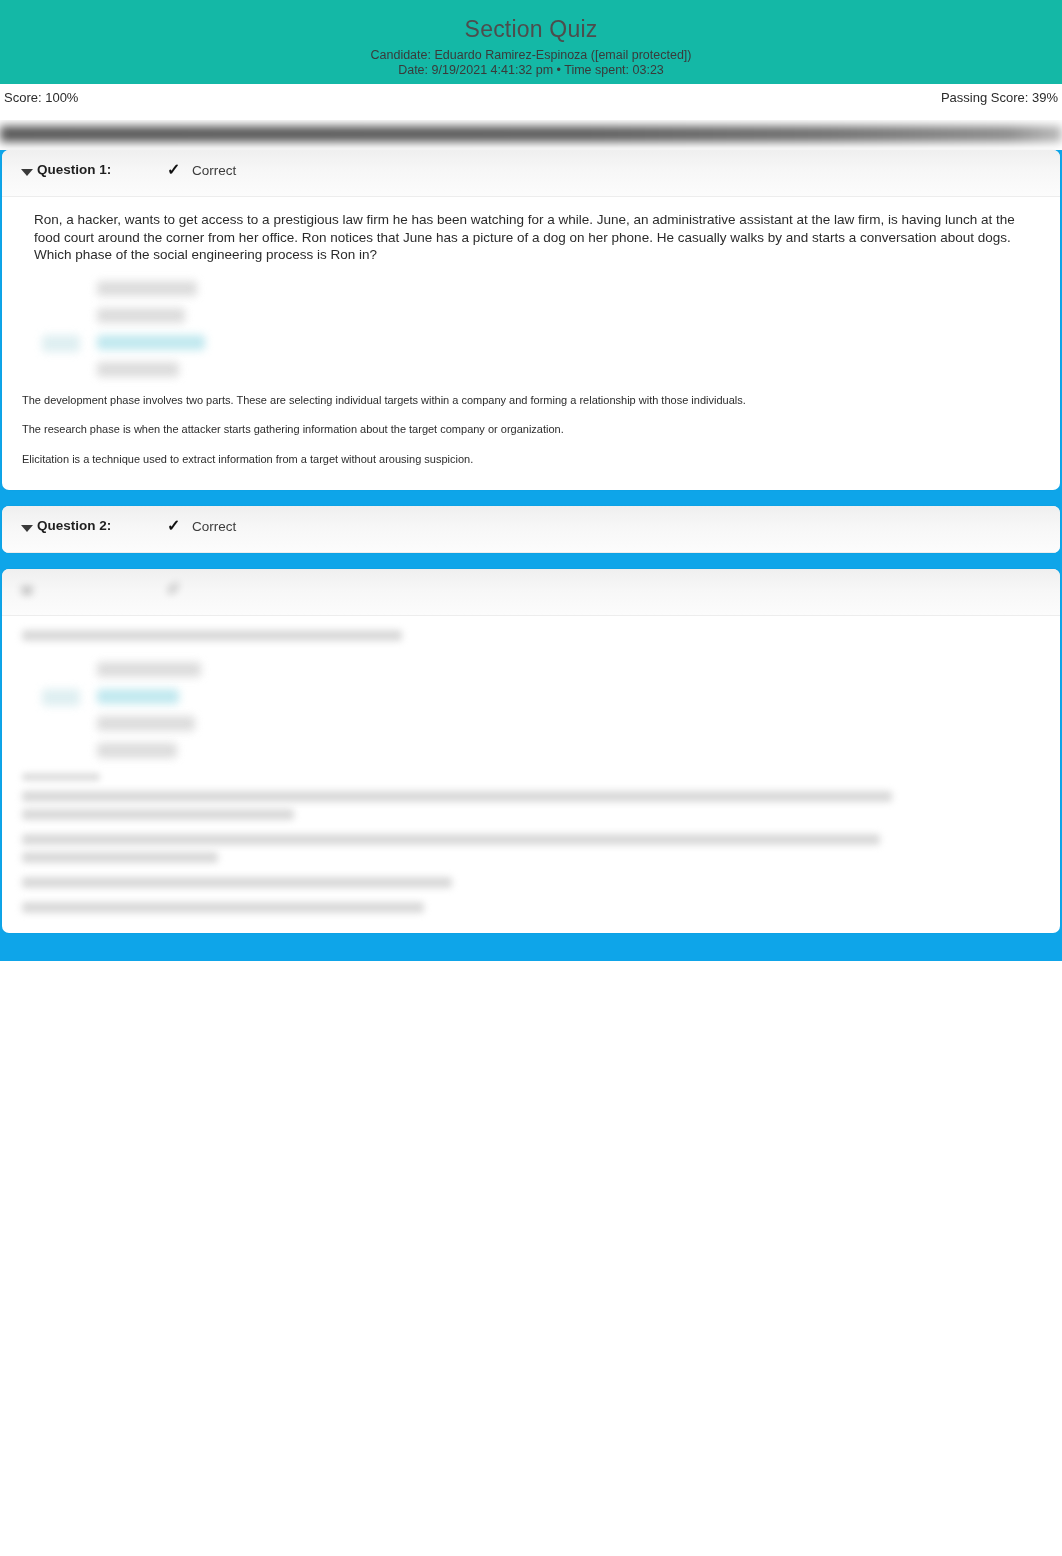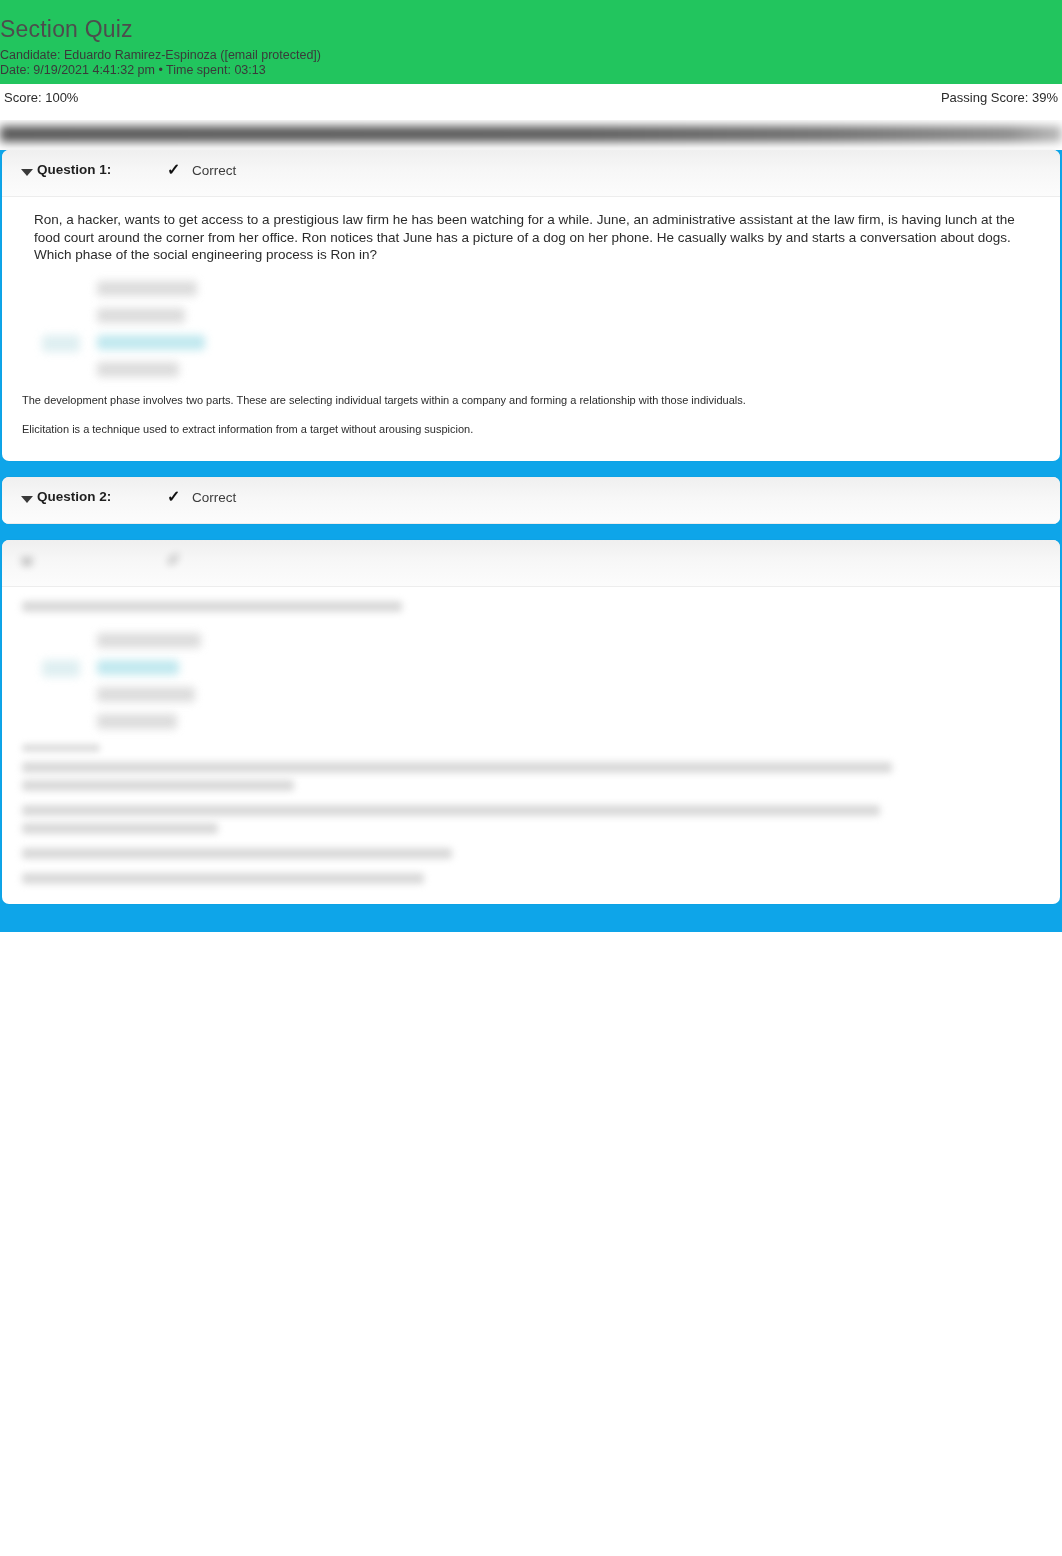--- a/index.html
+++ b/index.html
@@ -12,21 +12,22 @@
     height: 1556px;
     font-family: "Liberation Sans", sans-serif;
     color: #2b2b2b;
     overflow: hidden;
     position: relative;
   }
 
   
   .report-header {
     padding: 14px 0 6px 0;
-    background: #22c55e;
+    text-align: center;
+    background: #14b8a6;
   }
   .report-title {
     font-size: 23px;
     font-weight: 400;
     color: #4d4d4d;
     letter-spacing: .2px;
     line-height: 30px;
     margin: 0 0 4px 0;
   }
   .report-sub {
@@ -216,21 +217,21 @@
     height: 260px;
     background: #ffffff;
   }
 </style>
 </head>
 <body>
 
 <div class="report-header">
   <div class="report-title">Section Quiz</div>
   <div class="report-sub">Candidate: Eduardo Ramirez-Espinoza ([email protected])</div>
-  <div class="report-sub">Date: 9/19/2021 4:41:32 pm • Time spent: 03:13</div>
+  <div class="report-sub">Date: 9/19/2021 4:41:32 pm • Time spent: 03:23</div>
 </div>
 
 <div class="score-row">
   <div class="score-left">Score: 100%</div>
   <div class="score-right">Passing Score: 39%</div>
 </div>
 
 <div class="score-bar-wrap">
   <div class="score-bar"></div>
 </div>
@@ -256,20 +257,21 @@
         <div class="answer-row correct">
           <div class="answer-mark"></div>
           <div class="answer-bar" style="width:108px"></div>
         </div>
         <div class="answer-row">
           <div class="answer-bar" style="width:82px"></div>
         </div>
       </div>
       <div class="explanation">
         <p>The development phase involves two parts. These are selecting individual targets within a company and forming a relationship with those individuals.</p>
+        <p>The research phase is when the attacker starts gathering information about the target company or organization.</p>
         <p>Elicitation is a technique used to extract information from a target without arousing suspicion.</p>
       </div>
     </div>
   </div>
 
   <div class="q-card">
     <div class="q-head">
       <span class="caret"></span>
       <span class="q-label">Question 2:</span>
       <span class="check">✓</span>

